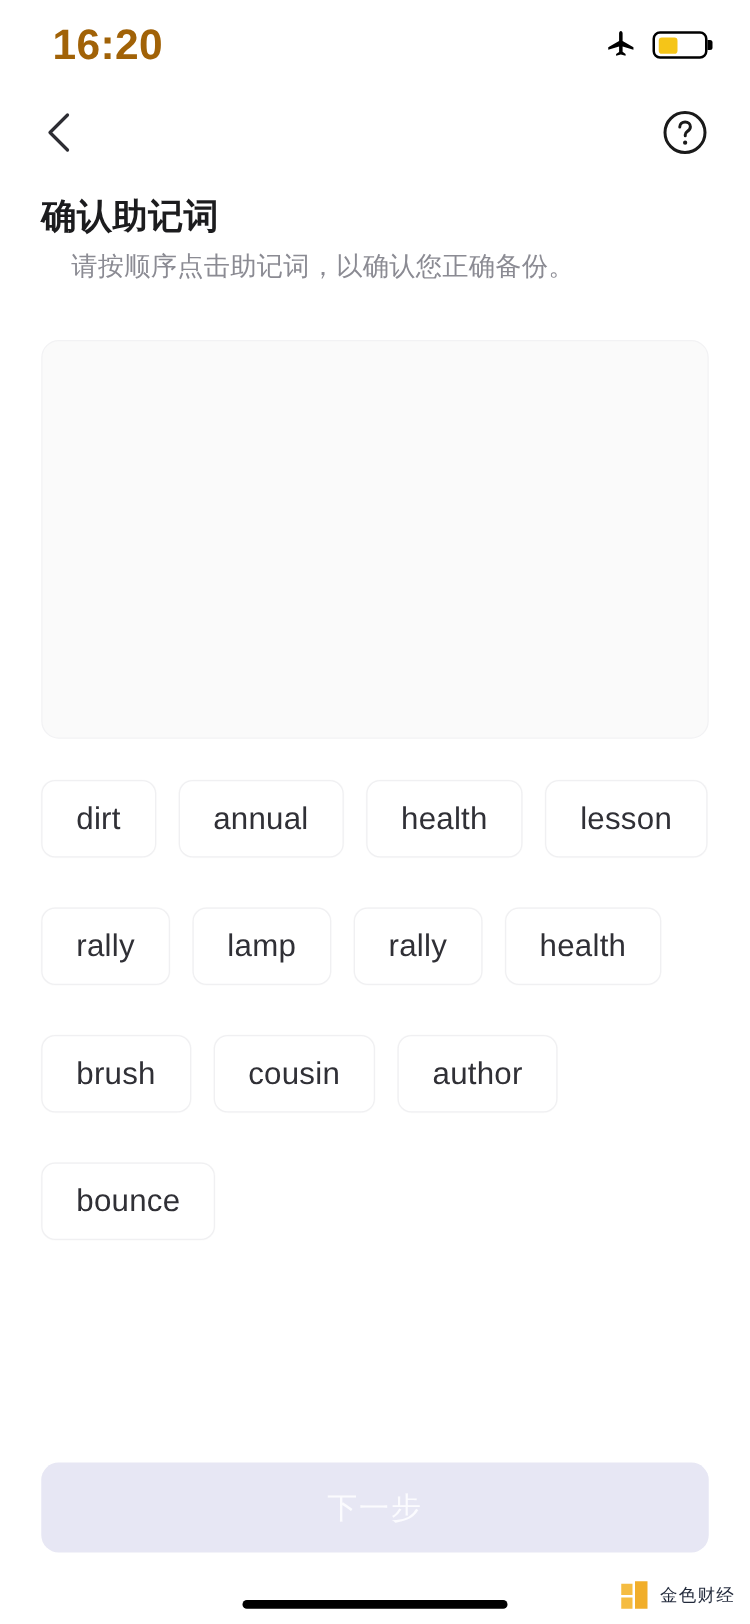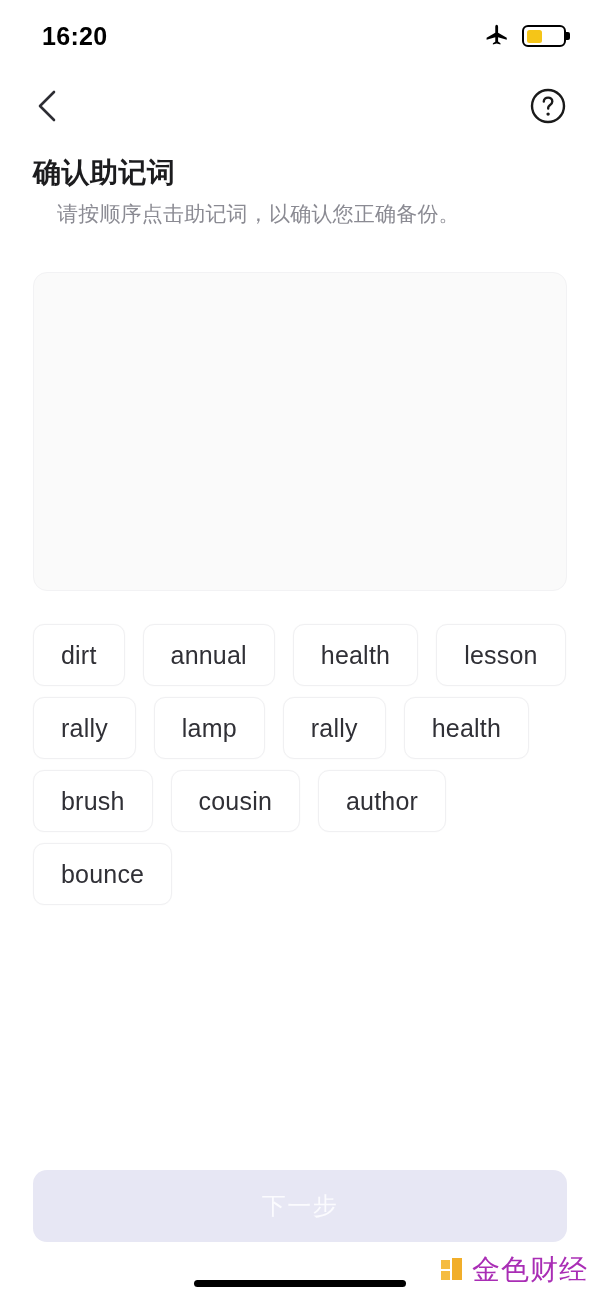--- a/index.html
+++ b/index.html
@@ -18,22 +18,22 @@
 
   
   .statusbar {
     position: absolute; top: 0; left: 0;
     width: 600px; height: 72px;
     display: flex; align-items: center;
     justify-content: space-between;
     padding: 0 34px 0 42px;
   }
   .status-time {
-    font-size: 25px; font-weight: bold;
-    color: #000000; letter-spacing: 0.3px;
+    font-size: 34px; font-weight: bold;
+    color: #a16207; letter-spacing: 0.3px;
   }
   .status-right { display: flex; align-items: center; gap: 12px; }
   .airplane-icon { display: block; }
   .battery {
     position: relative;
     width: 44px; height: 22px;
     border: 2.5px solid #000000;
     border-radius: 6px;
     display: flex; align-items: center;
     padding: 2.5px;
@@ -96,21 +96,21 @@
     border: 1px solid #f2f2f4;
     border-radius: 14px;
   }
 
   
   .word-pool {
     position: absolute;
     left: 33px; top: 624px;
     width: 534px;
     display: flex; flex-wrap: wrap;
-    gap: 11px 18px;
+    gap: 40px 18px;
     align-content: flex-start;
   }
   .word-chip {
     height: 62px;
     padding: 0 27px;
     display: flex; align-items: center; justify-content: center;
     background: #ffffff;
     border: 1px solid #f0f0f2;
     border-radius: 11px;
     box-shadow: 0 0 0 0.5px rgba(0,0,0,0.015);
@@ -145,22 +145,22 @@
   }
   .wm-mark {
     position: relative;
     width: 24px; height: 24px;
   }
   .wm-sq { position: absolute; background: #f0a818; }
   .wm-sq.a { left: 0;  top: 2px;  width: 9px;  height: 9px; background: #f5b731; }
   .wm-sq.b { left: 11px; top: 0;  width: 10px; height: 22px; background: #f0a818; }
   .wm-sq.c { left: 0;  top: 13px; width: 9px;  height: 9px;  background: #f5b731; }
   .wm-text {
-    font-size: 28px;
-    color: #a21caf;
+    font-size: 14px;
+    color: #0f172a;
     letter-spacing: 1px;
     font-weight: normal;
   }
 
   
   .home-indicator {
     position: absolute;
     left: 50%; transform: translateX(-50%);
     bottom: 12px;
     width: 212px; height: 7px;

